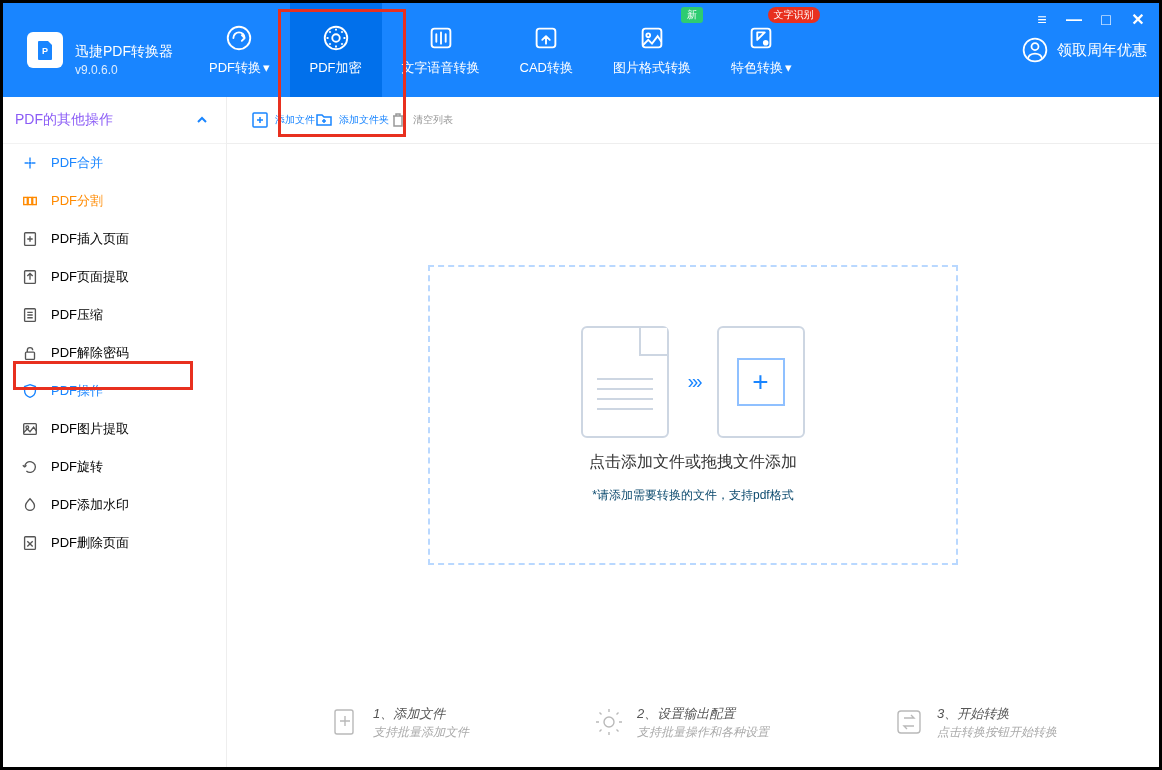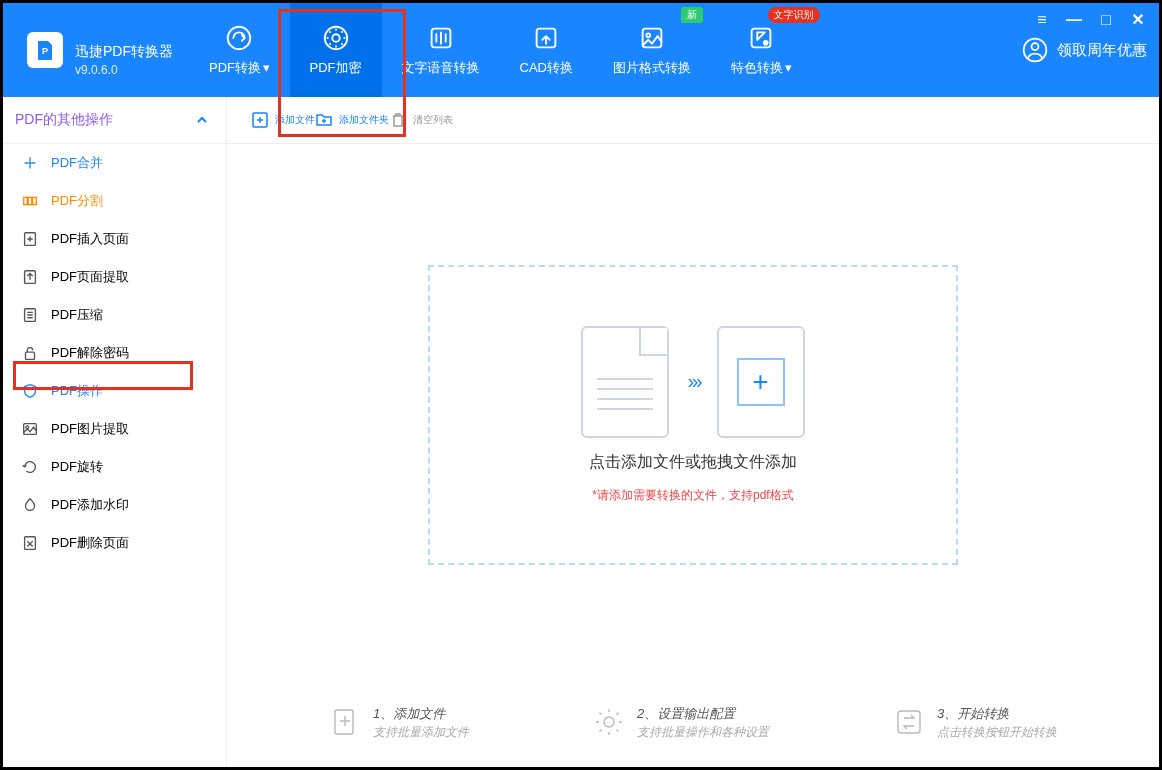--- a/index.html
+++ b/index.html
@@ -54,21 +54,21 @@
 .dropzone { width: 530px; height: 300px; border: 2px dashed #b9d8ff; display: flex; flex-direction: column; align-items: center; justify-content: center; gap: 14px; cursor: pointer; }
 .dropzone-illus { display: flex; align-items: center; gap: 18px; }
 .doc-box { width: 88px; height: 112px; border: 2px solid #cdd6e2; border-radius: 6px; position: relative; }
 .doc-box::before { content: ""; position: absolute; top: 0; right: 0; width: 26px; height: 26px; border-left: 2px solid #cdd6e2; border-bottom: 2px solid #cdd6e2; background: #fff; }
 .doc-lines { position: absolute; bottom: 18px; left: 14px; right: 14px; }
 .doc-lines div { height: 2px; background: #cdd6e2; margin: 8px 0; }
 .add-box { width: 88px; height: 112px; border: 2px solid #cdd6e2; border-radius: 6px; display: flex; align-items: center; justify-content: center; }
 .add-box .plus { width: 48px; height: 48px; border: 2px solid #8fc0ff; display: flex; align-items: center; justify-content: center; color: #1985ff; font-size: 28px; font-weight: 300; }
 .arrows { color: #1985ff; font-size: 20px; letter-spacing: -4px; }
 .dropzone-title { font-size: 16px; color: #333; }
-.dropzone-sub { font-size: 12px; color: #ef4444; }
+.dropzone-sub { font-size: 12px; color: #0c4a6e; }
 
 .steps { display: flex; justify-content: space-around; padding: 18px 40px 26px; }
 .step { display: flex; align-items: center; gap: 12px; font-style: italic; }
 .step svg { width: 32px; height: 32px; stroke: #b9b9b9; fill: none; stroke-width: 1.4; }
 .step-text { font-size: 13px; color: #555; line-height: 1.5; }
 .step-text .sub { font-size: 12px; color: #aaa; }
 
 
 .red-box { position: absolute; border: 3px solid #e8301f; pointer-events: none; z-index: 50; }
 .red-box.r1 { top: 6px; left: 275px; width: 128px; height: 128px; }

